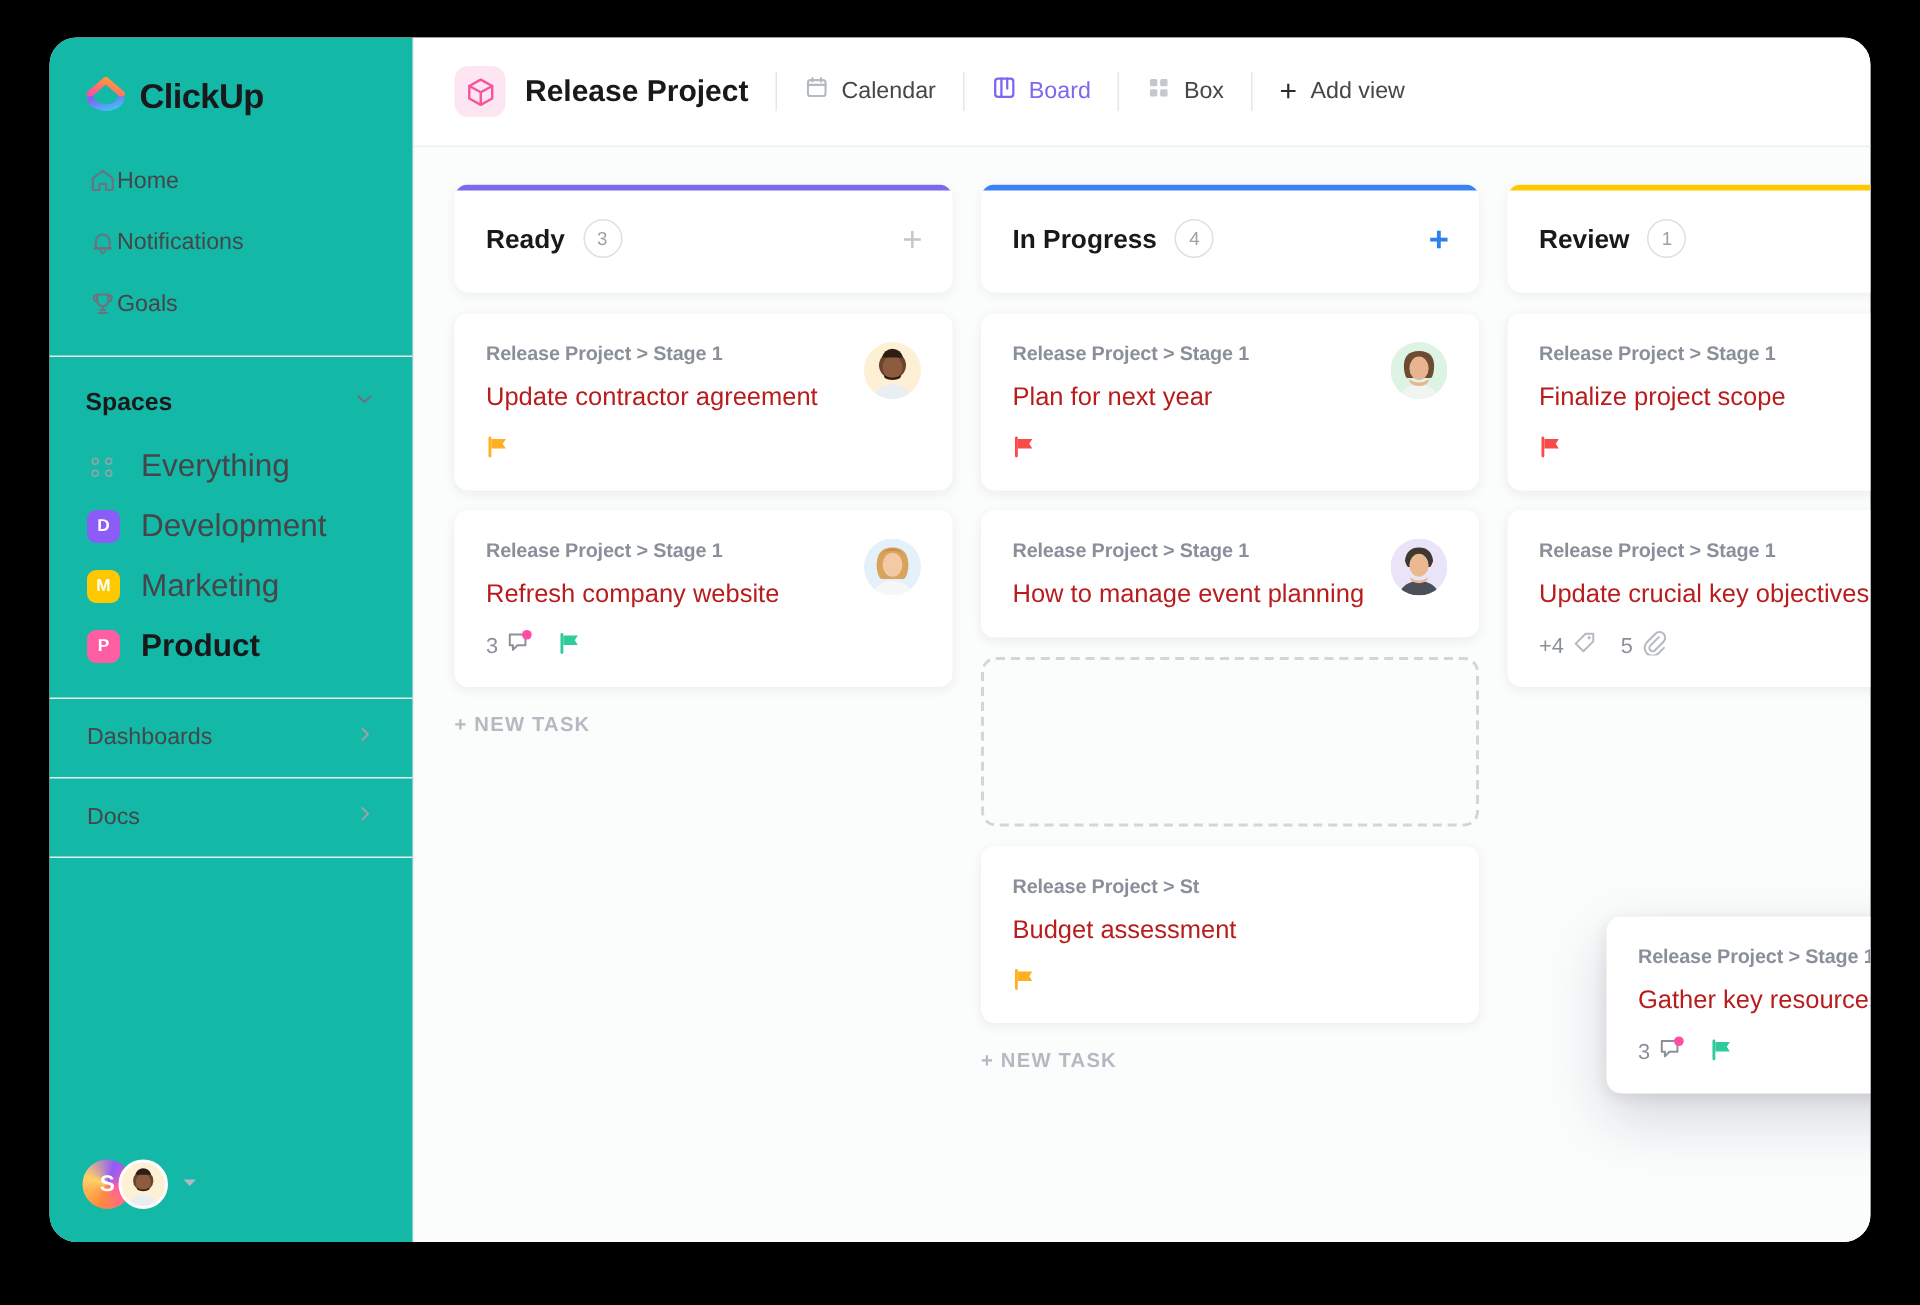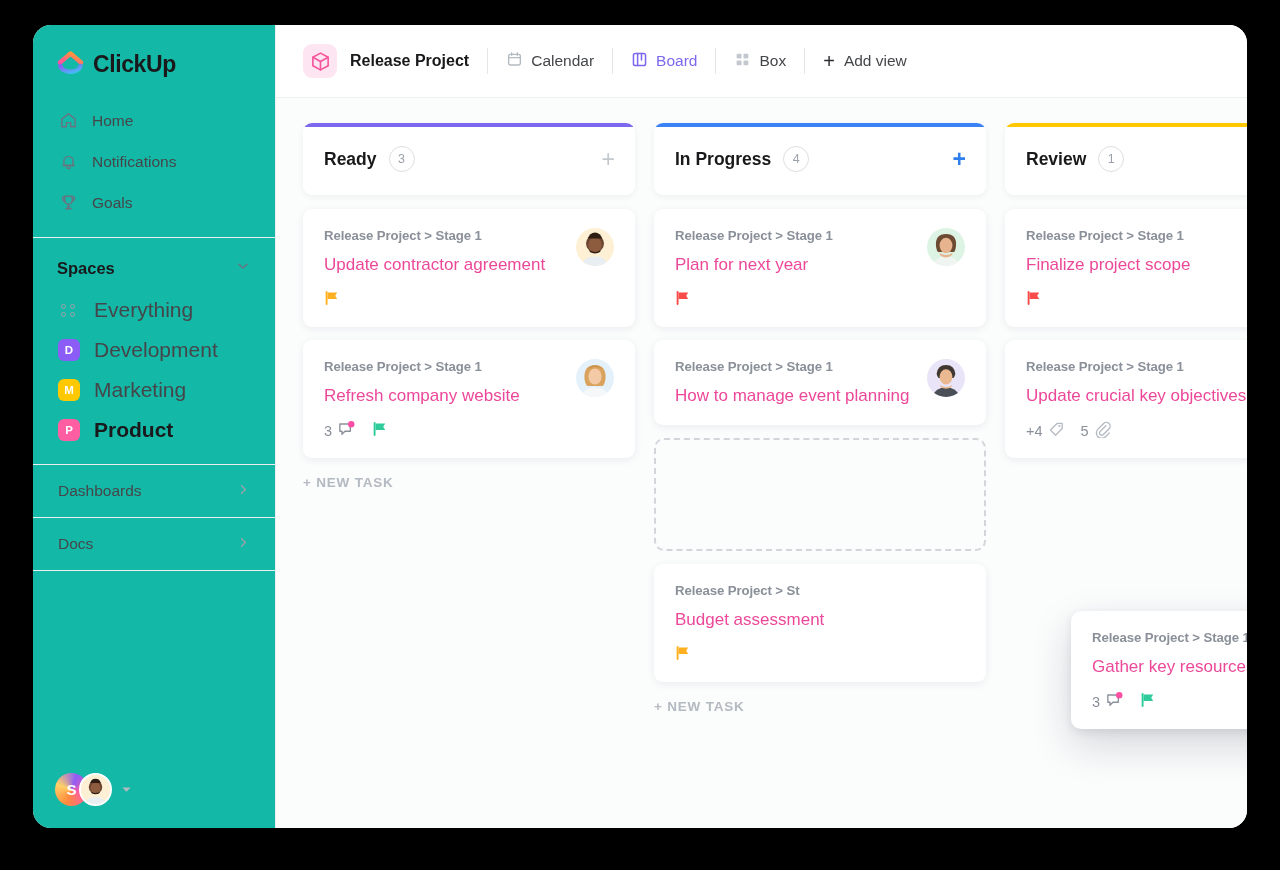--- a/index.html
+++ b/index.html
@@ -33,21 +33,21 @@
     gap: 9px;
     padding: 26px 0 22px 24px;
   }
   .logo-mark { width: 27px; height: 27px; position: relative; }
   .logo-text {
     font-size: 23px; font-weight: bold; color: #19191b;
     letter-spacing: -0.4px;
   }
   .nav-list { padding: 0 0 14px 0; }
   .nav-item {
-    display: flex; align-items: center; gap: 14px;
+    display: flex; align-items: center; gap: 0;
     height: 41px;
     padding-left: 25px;
     cursor: pointer;
   }
   .nav-item .ic { width: 20px; height: 20px; display: flex; align-items: center; justify-content: center; }
   .nav-label { font-size: 15.5px; color: #45464a; }
   .sb-divider { height: 1px; background: #eceef0; margin: 0; }
 
   .spaces-head {
     display: flex; align-items: center; justify-content: space-between;
@@ -109,21 +109,21 @@
     padding-left: 27px; gap: 0;
     background: #fff;
   }
   .proj-icon {
     width: 34px; height: 34px; border-radius: 9px;
     background: #fde6f1;
     display: flex; align-items: center; justify-content: center;
     flex-shrink: 0;
   }
   .proj-title {
-    font-size: 16px; font-weight: bold; color: #19191b;
+    font-size: 20px; font-weight: bold; color: #19191b;
     margin-left: 13px; margin-right: 18px; white-space: nowrap;
   }
   .tb-sep { width: 1px; height: 26px; background: #e4e6e9; }
   .tb-item {
     display: flex; align-items: center; gap: 8px;
     padding: 0 18px; cursor: pointer;
     font-size: 15.5px; color: #45464a; white-space: nowrap;
   }
   .tb-item.active { color: #7b68ee; font-weight: normal; }
   .tb-add { display: flex; align-items: center; gap: 9px; padding: 0 18px; cursor: pointer; }
@@ -164,21 +164,21 @@
   .cards { margin-top: 14px; display: flex; flex-direction: column; gap: 13px; }
   .card {
     background: #fff; border-radius: 9px;
     padding: 19px 21px 17px 21px;
     box-shadow: 0 2px 8px rgba(25,32,56,0.07);
     position: relative; cursor: pointer;
   }
   .card-top { display: flex; justify-content: space-between; align-items: flex-start; }
   .crumb { font-size: 13.2px; color: #8a9099; font-weight: bold; letter-spacing: -0.1px; }
   .card-title {
-    font-size: 17px; color: #ec4899; line-height: 1.35;
+    font-size: 17px; color: #b91c1c; line-height: 1.35;
     margin-top: 11px; max-width: 235px;
   }
   .card-meta { display: flex; align-items: center; gap: 16px; margin-top: 14px; height: 19px; }
   .meta-group { display: flex; align-items: center; gap: 5px; }
   .meta-num { font-size: 14.5px; color: #8a9099; }
   .avatar {
     width: 38px; height: 38px; border-radius: 50%;
     overflow: hidden; flex-shrink: 0; position: relative;
   }
   .dropzone {

